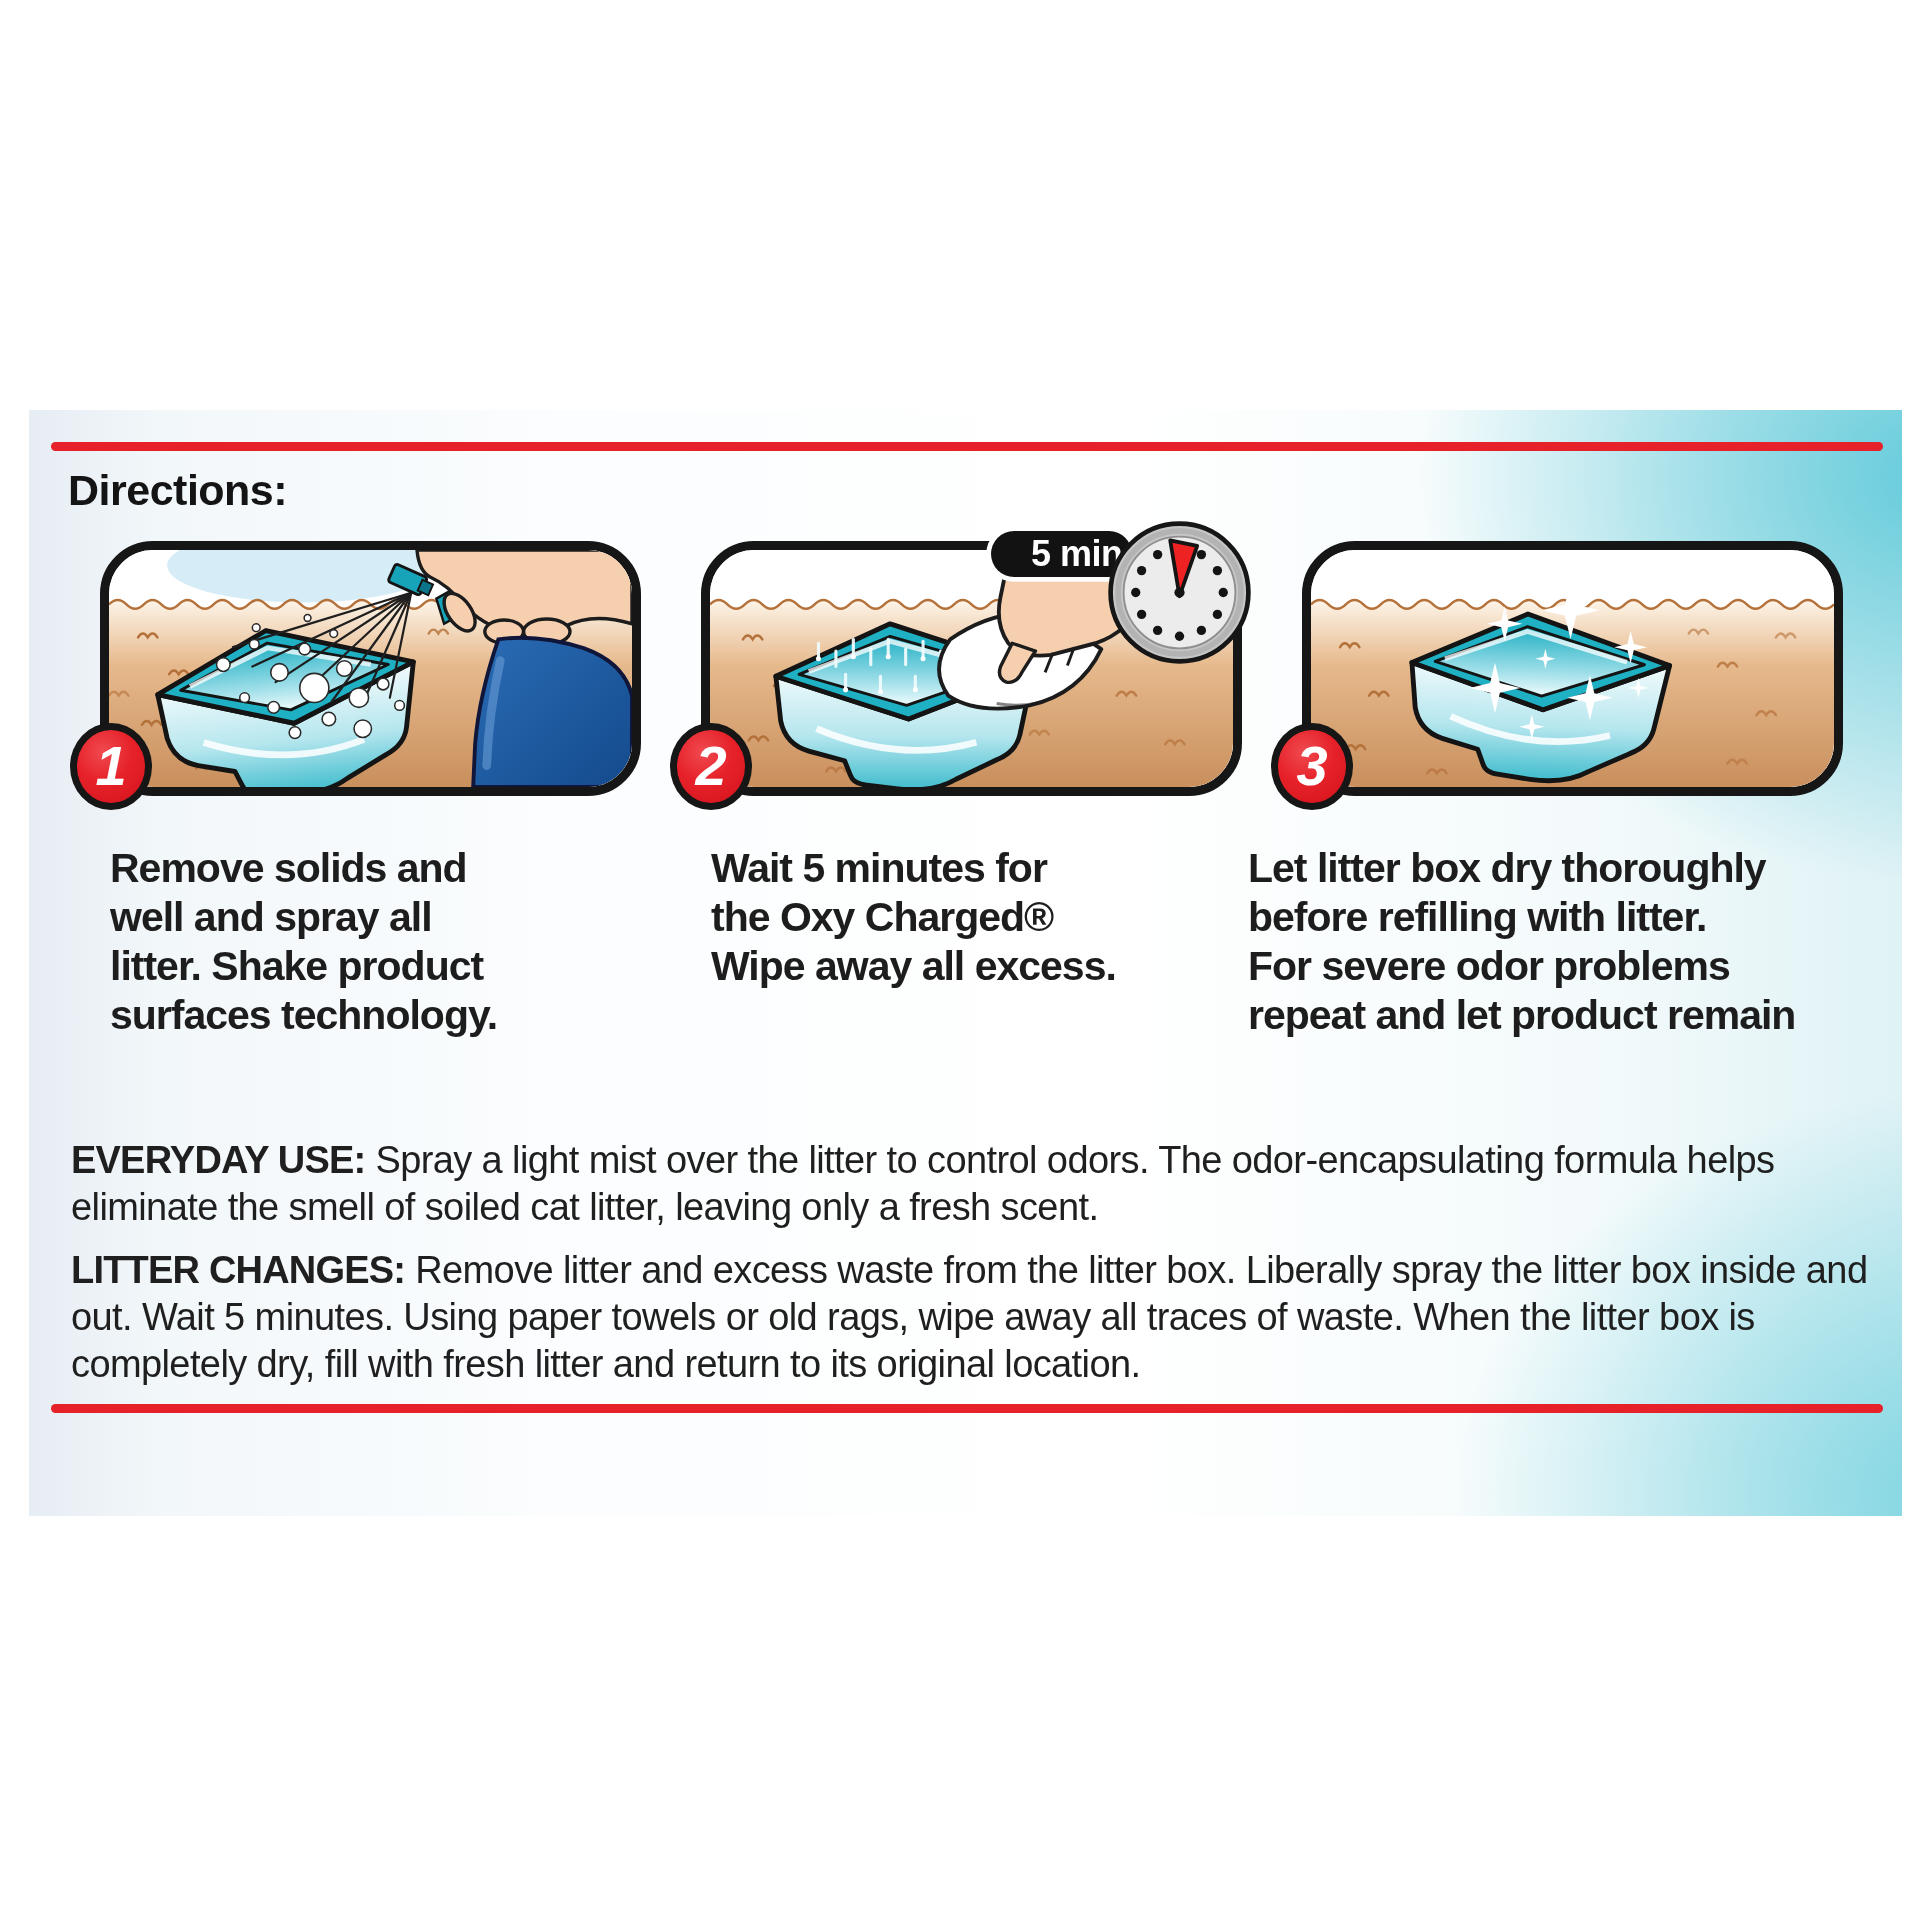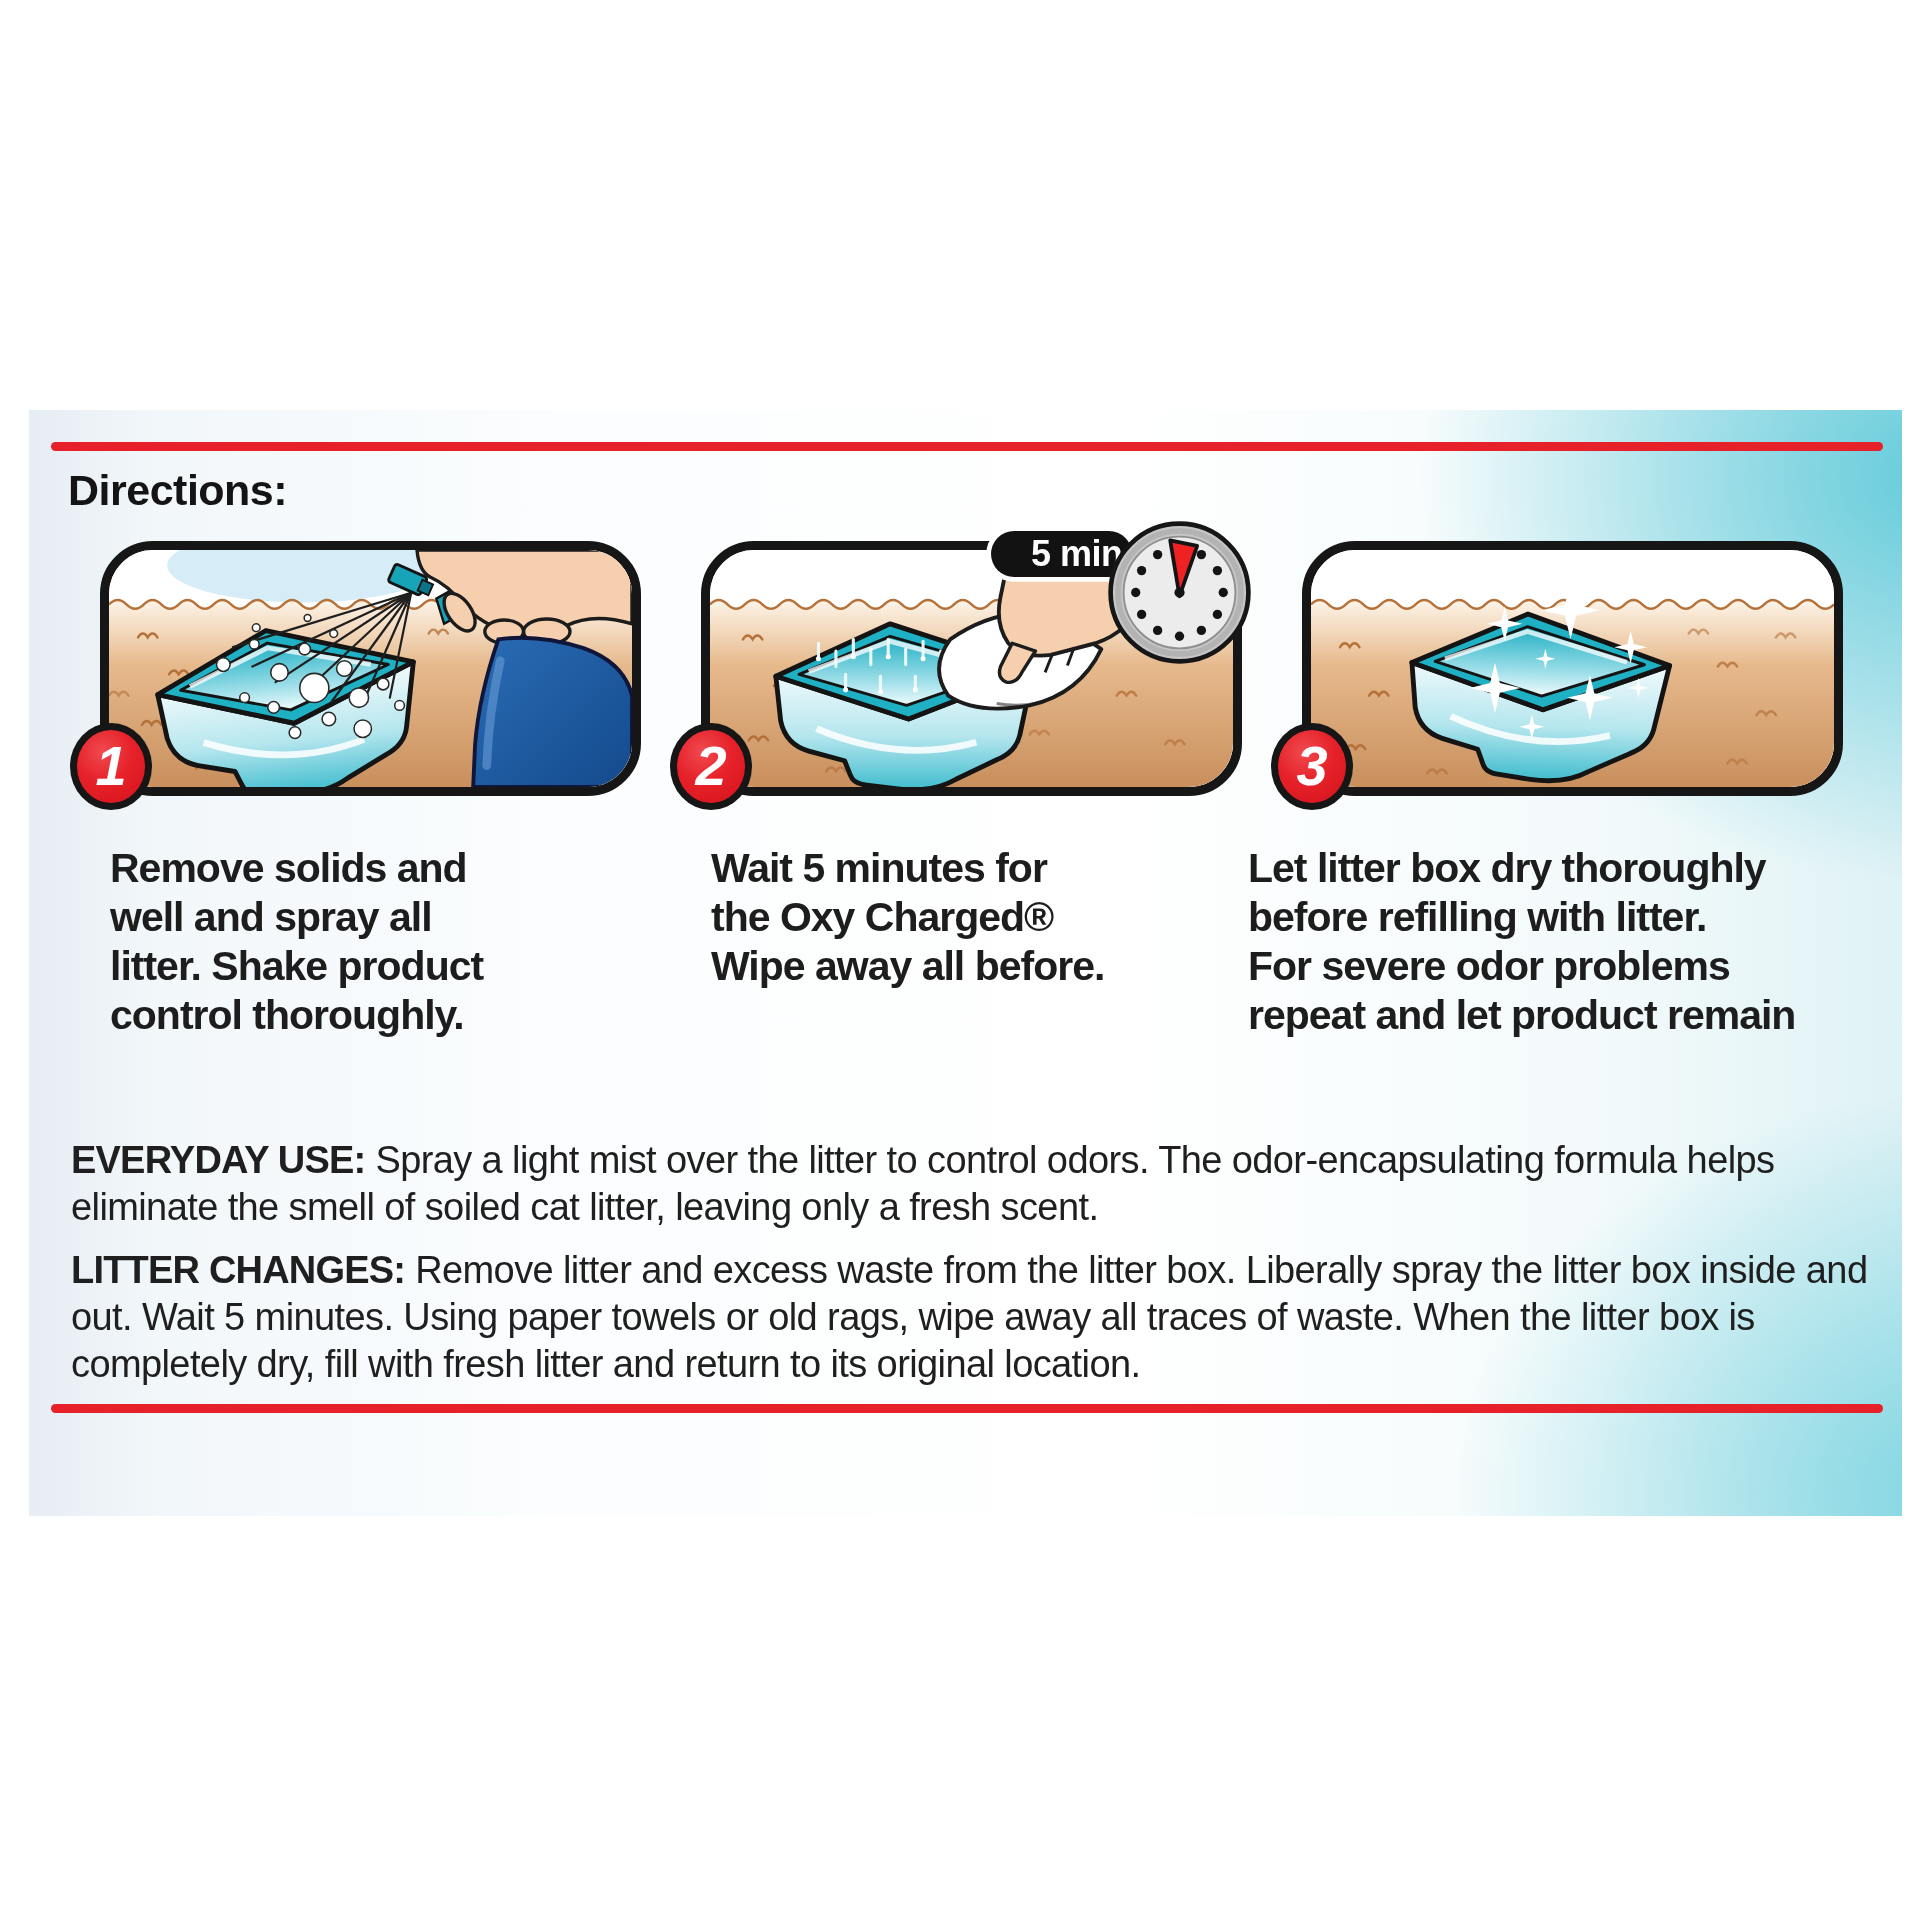--- a/index.html
+++ b/index.html
@@ -274,26 +274,26 @@
         </g>
         <path d="M80,84 L70,24 L99,30 Z" fill="#ee2222" stroke="#141414" stroke-width="4" stroke-linejoin="round"></path>
         <circle cx="80" cy="80" r="5.5" fill="#141414"></circle>
       </svg>
     </div>
 
     <div class="caption c1">
       <div>Remove solids and</div>
       <div>well and spray all</div>
       <div>litter. Shake product</div>
-      <div>control thoroughly.</div>
+      <div>surfaces technology.</div>
     </div>
     <div class="caption c2">
       <div>Wait 5 minutes for</div>
       <div>the Oxy Charged®</div>
-      <div>Wipe away all before.</div>
+      <div>Wipe away all excess.</div>
     </div>
     <div class="caption c3">
       <div>Let litter box dry thoroughly</div>
       <div>before refilling with litter.</div>
       <div>For severe odor problems</div>
       <div>repeat and let product remain</div>
     </div>
 
     <div class="para everyday"><span class="plabel">EVERYDAY USE:</span><span> Spray a light mist over the litter to control odors. The odor-encapsulating formula helps eliminate the smell of soiled cat litter, leaving only a fresh scent.</span></div>
 

